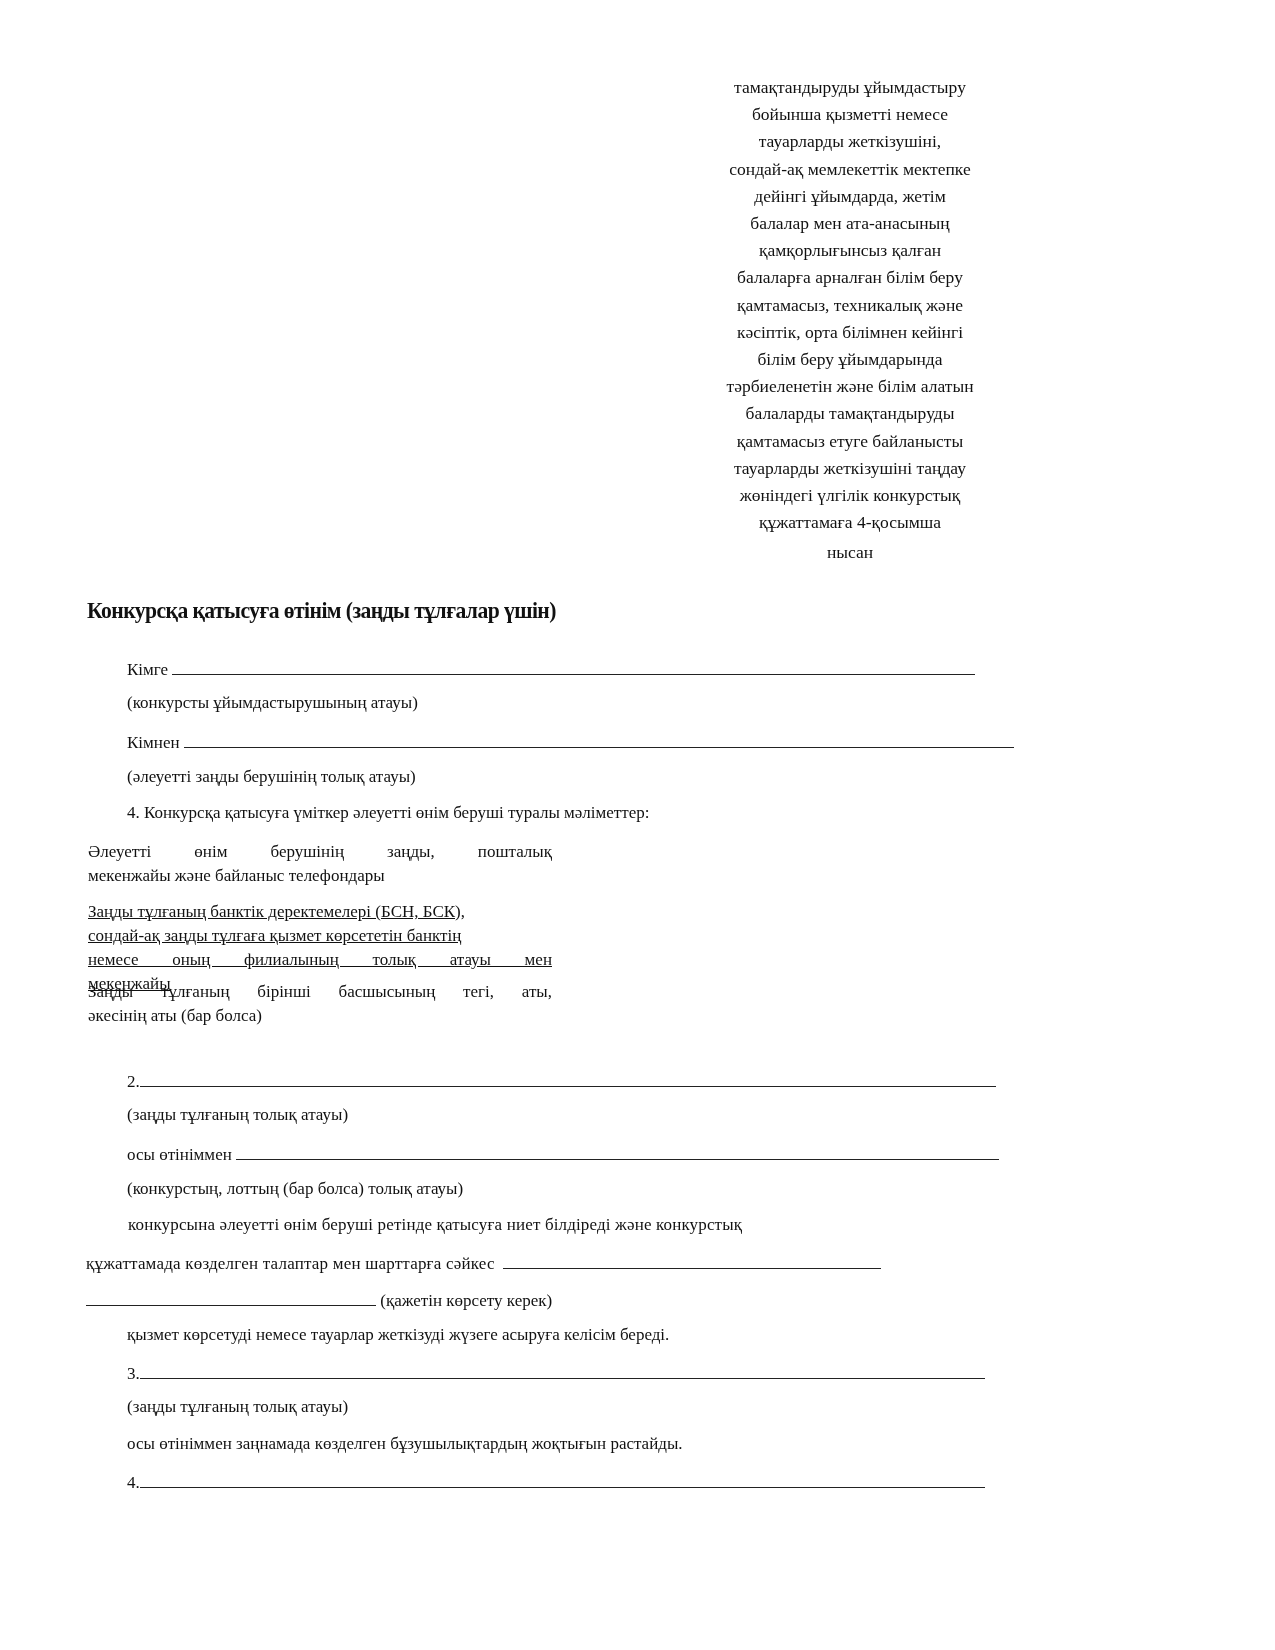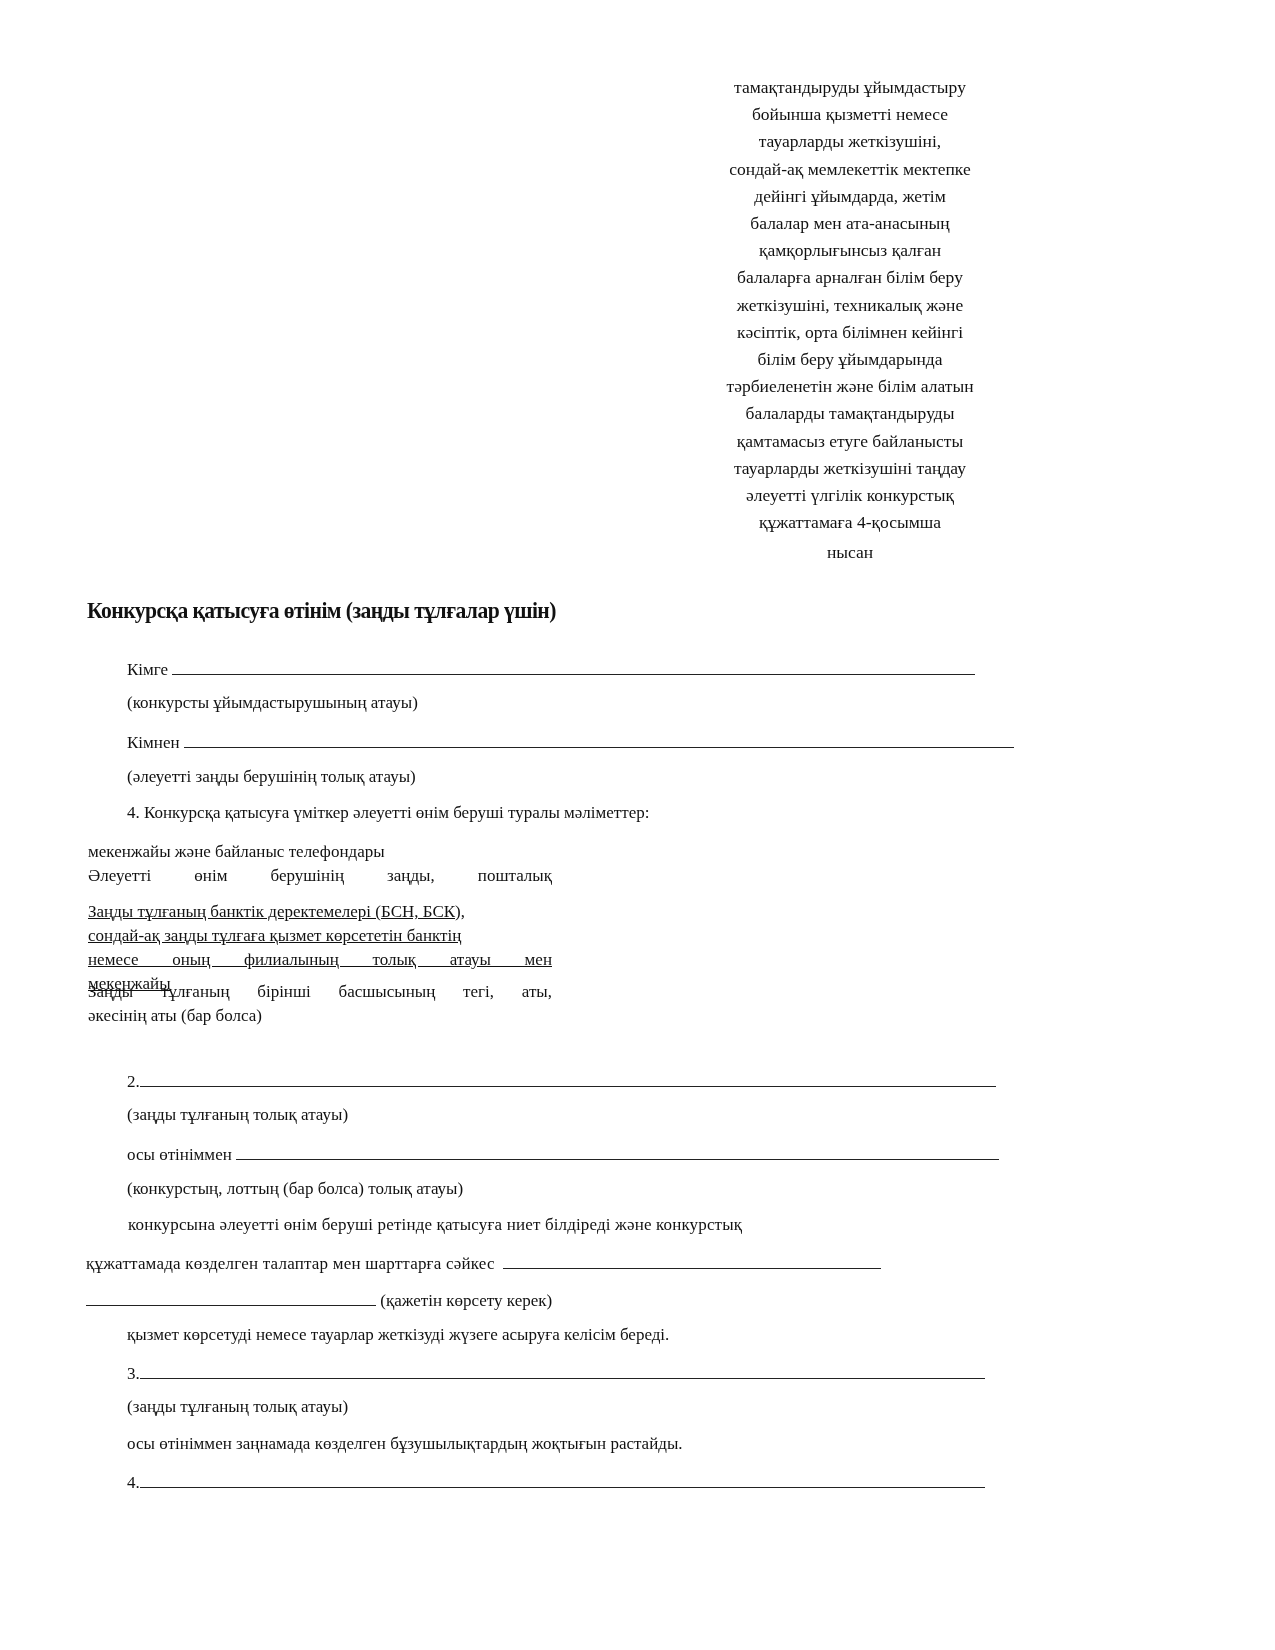--- a/index.html
+++ b/index.html
@@ -68,28 +68,28 @@
 
 <div class="header-block">
   <span class="line">тамақтандыруды ұйымдастыру</span>
   <span class="line">бойынша қызметті немесе</span>
   <span class="line">тауарларды жеткізушіні,</span>
   <span class="line">сондай-ақ мемлекеттік мектепке</span>
   <span class="line">дейінгі ұйымдарда, жетім</span>
   <span class="line">балалар мен ата-анасының</span>
   <span class="line">қамқорлығынсыз қалған</span>
   <span class="line">балаларға арналған білім беру</span>
-  <span class="line">жеткізушіні, техникалық және</span>
+  <span class="line">қамтамасыз, техникалық және</span>
   <span class="line">кәсіптік, орта білімнен кейінгі</span>
   <span class="line">білім беру ұйымдарында</span>
   <span class="line">тәрбиеленетін және білім алатын</span>
   <span class="line">балаларды тамақтандыруды</span>
   <span class="line">қамтамасыз етуге байланысты</span>
   <span class="line">тауарларды жеткізушіні таңдау</span>
-  <span class="line">әлеуетті үлгілік конкурстық</span>
+  <span class="line">жөніндегі үлгілік конкурстық</span>
   <span class="line">құжаттамаға 4-қосымша</span>
   <span class="line nysan">нысан</span>
 </div>
 
 <div class="title">Конкурсқа қатысуға өтінім (заңды тұлғалар үшін)</div>
 
 <div class="body-line" style="left:127px; top:652px;">
   <span>Кімге</span>
   <span class="ul" style="width:803px;"></span>
 </div>
@@ -97,22 +97,22 @@
 
 <div class="body-line" style="left:127px; top:725px;">
   <span>Кімнен</span>
   <span class="ul" style="width:830px;"></span>
 </div>
 <div class="body-line" style="left:127px; top:762px;">(әлеуетті заңды берушінің толық атауы)</div>
 
 <div class="body-line" style="left:127px; top:798px;">4. Конкурсқа қатысуға үміткер әлеуетті өнім беруші туралы мәліметтер:</div>
 
 <div class="info-row" style="top:840px;">
+  <div style="text-align:justify; text-align-last:justify;">Әлеуетті өнім берушінің заңды, пошталық</div>
   <div>мекенжайы және байланыс телефондары</div>
-  <div style="text-align:justify; text-align-last:justify;">Әлеуетті өнім берушінің заңды, пошталық</div>
 </div>
 
 <div class="info-row" style="top:900px; width:470px;text-decoration:underline;">
   <div>Заңды тұлғаның банктік деректемелері (БСН, БСК),</div>
   <div>сондай-ақ заңды тұлғаға қызмет көрсететін банктің</div>
   <div style="text-align:justify; text-align-last:justify; width:464px;">немесе оның филиалының толық атауы мен</div>
   <div>мекенжайы</div>
 </div>
 
 <div class="info-row" style="top:980px;">

